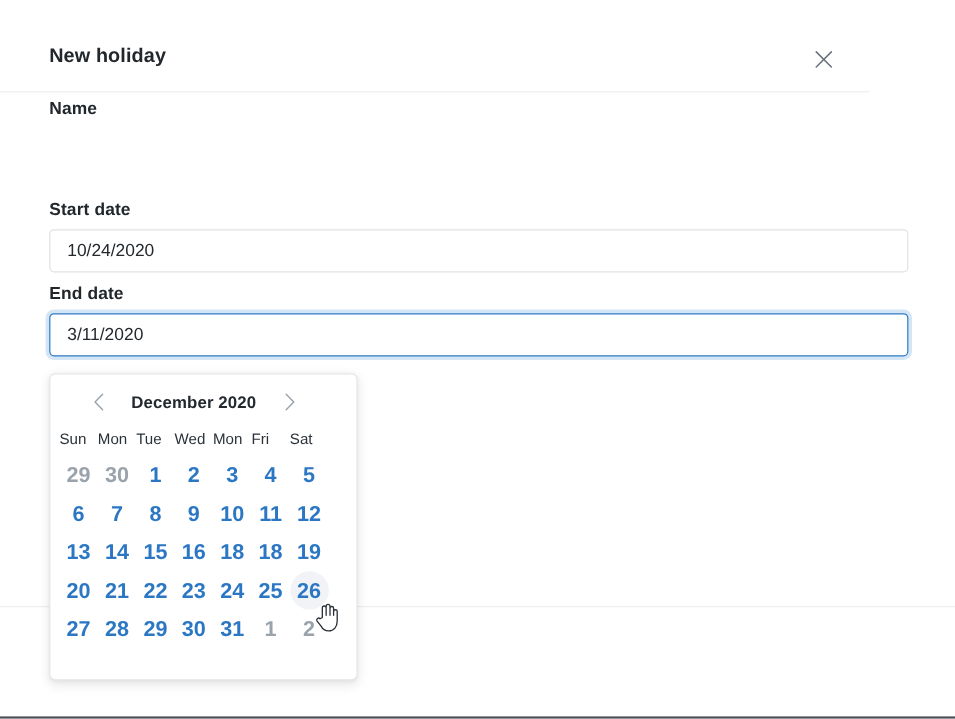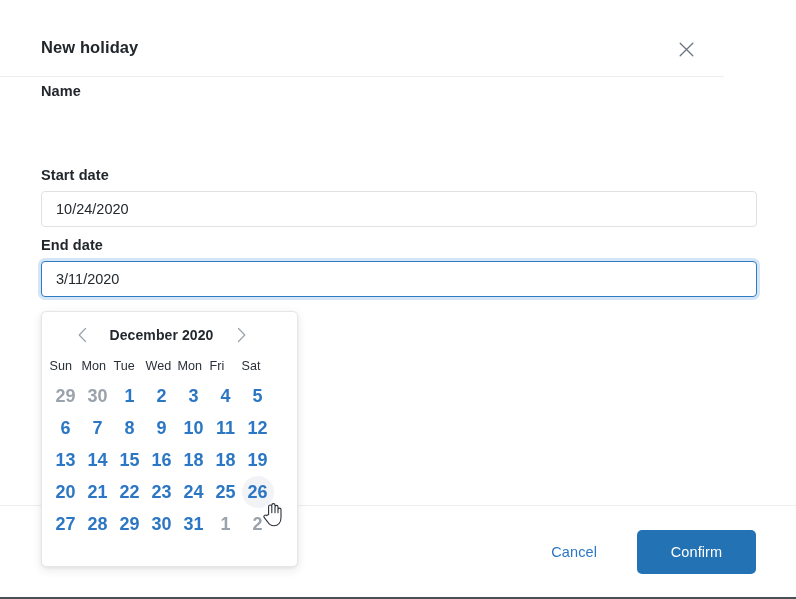--- a/index.html
+++ b/index.html
@@ -325,18 +325,14 @@
       <path d="M6.6 12.6 V4.6 a1.6 1.6 0 0 1 3.2 0 v6.2
                V3.2 a1.6 1.6 0 0 1 3.2 0 v7.6
                V4.9 a1.5 1.5 0 0 1 3.0 0 v5.9
                V7.6 a1.5 1.5 0 0 1 3.0 0 v8.0
                c0 4.6 -2.6 8.2 -7.2 8.2
                c-3.4 0 -5.0 -1.6 -6.4 -4.2
                L2.1 15.4 a1.6 1.6 0 0 1 2.6 -1.8 Z" fill="#ffffff" stroke="#2b3138" stroke-width="1.1" stroke-linejoin="round"></path>
     </svg>
   </div>
 
-  <div class="modal-footer">
-    <button class="btn-cancel">Cancel</button>
-    <button class="btn-confirm">Confirm</button>
-  </div>
 
 </div>
 
 </body></html>

